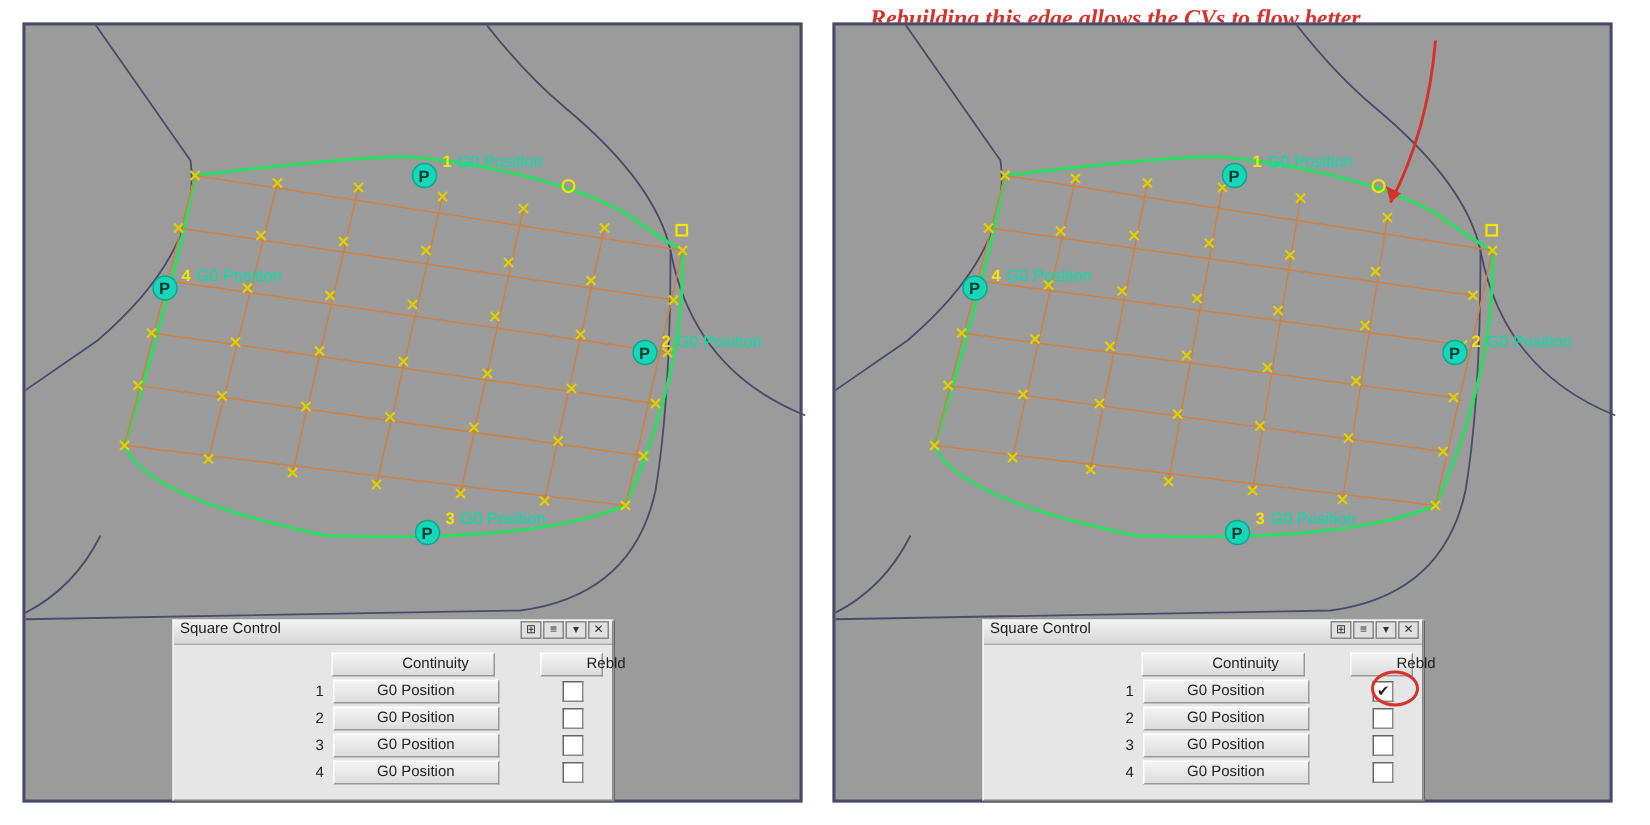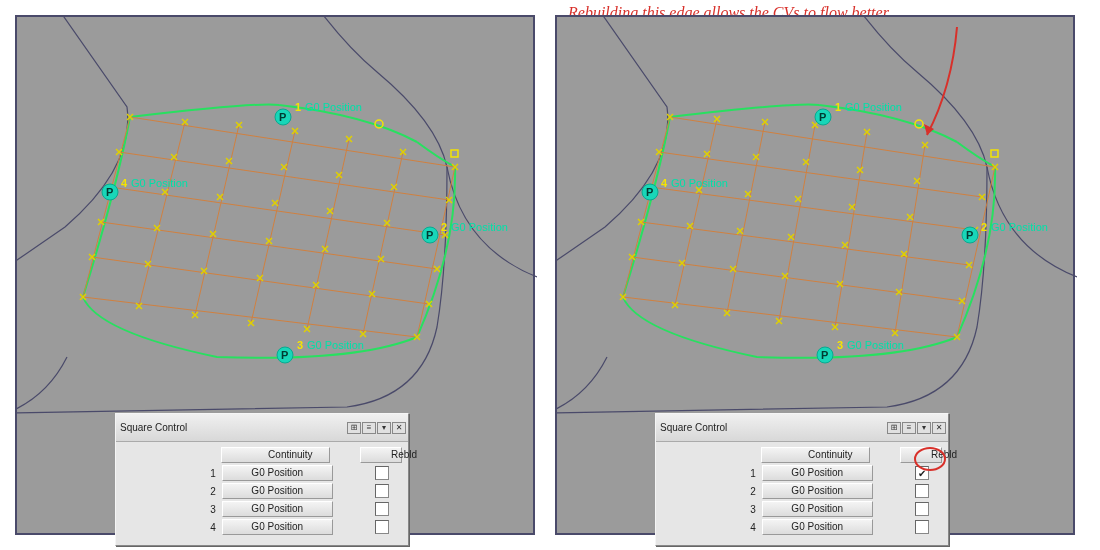--- a/index.html
+++ b/index.html
@@ -19,45 +19,45 @@
     background: #9b9b9b;
     border: 2px solid #4a4a6a;
     top: 15px;
   }
   .viewport.left { left: 15px; }
   .viewport.right { left: 555px; }
 
   .annotation {
     position: absolute;
     top: 4px;
-    left: 568px;
+    left: 580px;
     color: #d8302a;
     font-style: italic;
     font-family: Georgia, 'Times New Roman', serif;
     font-size: 16px;
-    font-weight: normal;
+    font-weight: bold;
   }
 
   .dialog {
     position: absolute;
     left: 98px;
     top: 396px;
     width: 294px;
     background: #e6e6e6;
     border: 1px solid #888;
     border-top-color: #f5f5f5;
     border-left-color: #f5f5f5;
     box-shadow: 1px 1px 0 #666;
   }
   .titlebar {
-    height: 28px;
+    height: 16px;
     background: linear-gradient(#f0f0f0,#d8d8d8);
     border-bottom: 1px solid #aaa;
     display: flex;
-    align-items: center;
+    align-items: flex-start;
     padding: 0 2px 0 4px;
     font-size: 10px;
   }
   .titlebar-text { flex: 1; color: #222; }
   .title-icons { display: flex; gap: 1px; }
   .title-icon {
     width: 14px; height: 12px;
     border: 1px solid #888;
     background: #e0e0e0;
     font-size: 8px;

